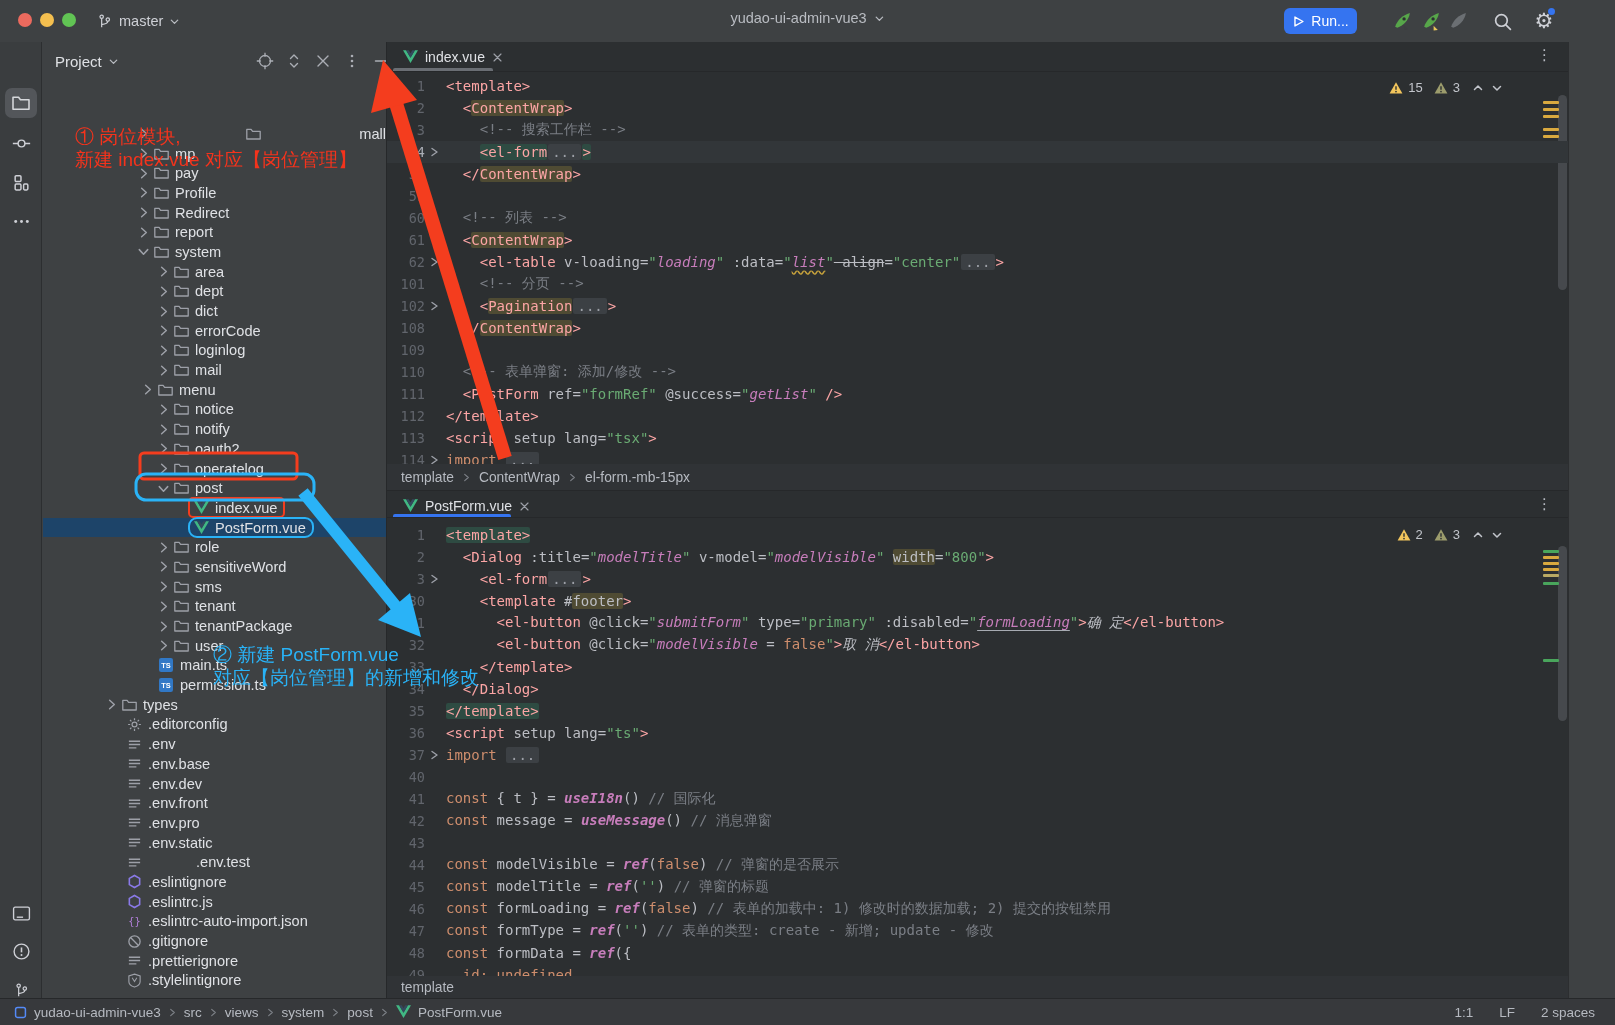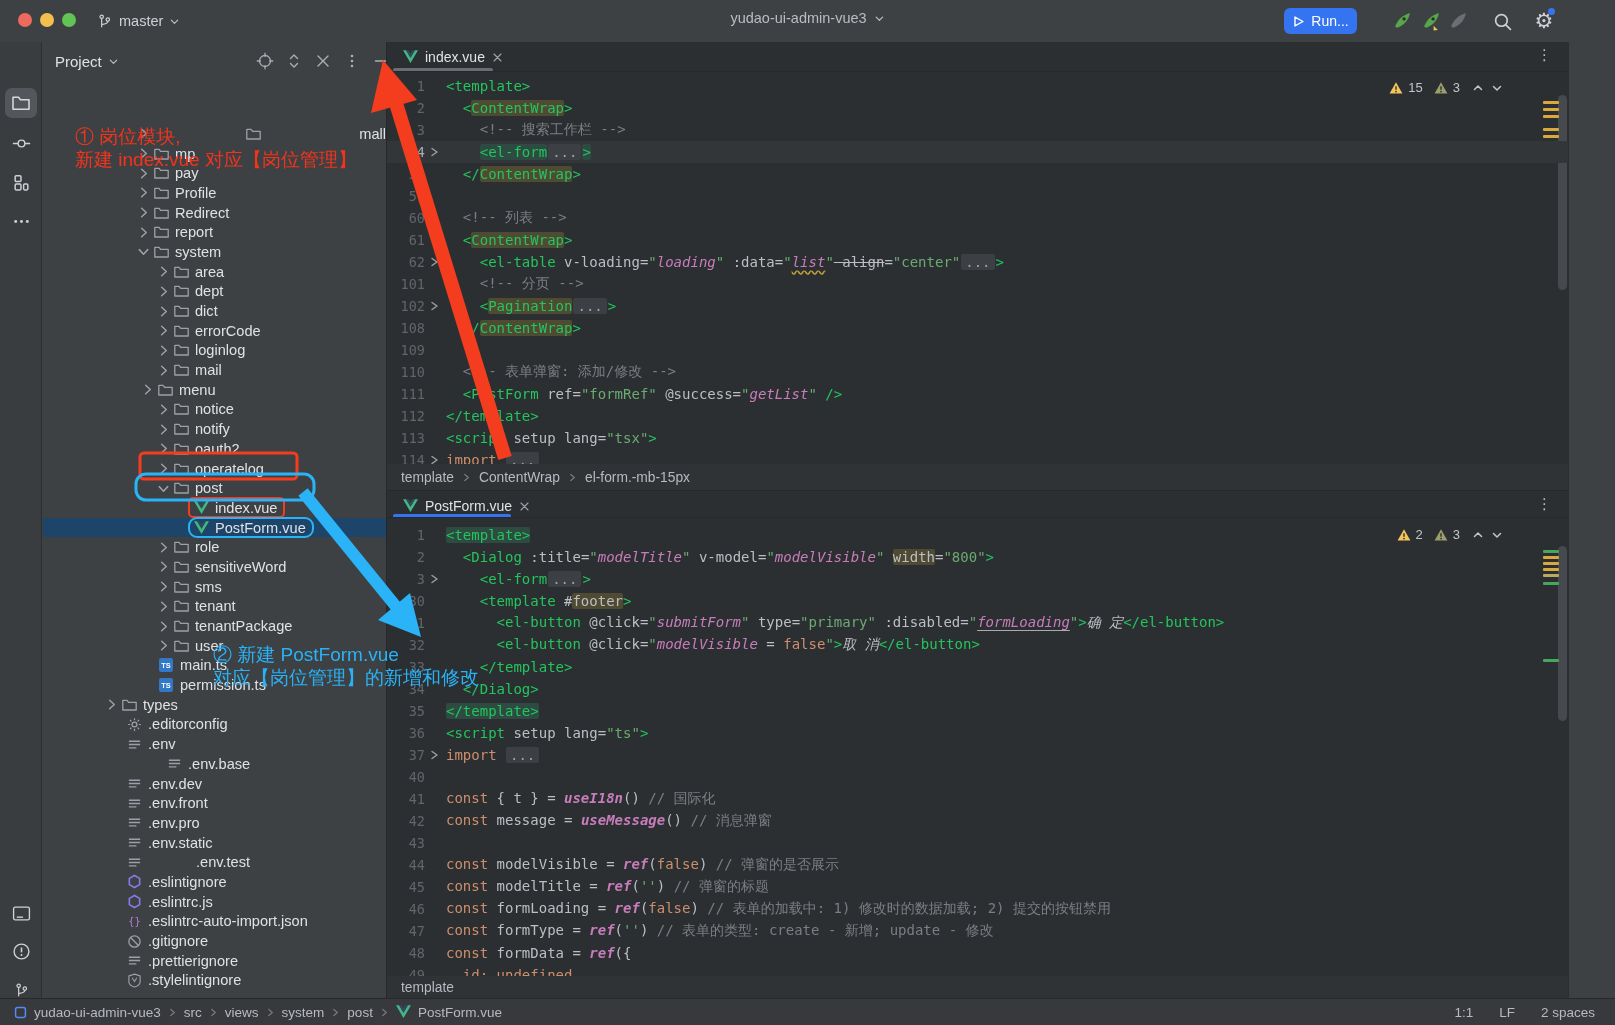--- a/index.html
+++ b/index.html
@@ -48,21 +48,21 @@
   .kebab{position:absolute; right:16px; top:4px; color:#b6bac1; font-size:15px; letter-spacing:0; font-family:"DejaVu Sans",sans-serif;}
   .codearea{position:absolute; left:0; width:100%; overflow:hidden; background:#2c2f31;}
   .code1{top:31px; height:391px; padding-top:2px;}
   .code2{top:476px; height:458px; padding-top:6px;}
   .line{height:22px; display:flex; align-items:center; position:relative;}
   .line.active{background:#323639;}
   .lnum{width:38px; text-align:right; color:#61656c; font-size:13.5px; font-family:"DejaVu Sans Mono",monospace; flex:0 0 38px;}
   .line.active .lnum{color:#a9adb5;}
   .larrow{width:18px; flex:0 0 18px; display:flex; align-items:center; justify-content:center;}
   .ltext{white-space:pre; font-family:"DejaVu Sans Mono",monospace; font-size:14px; padding-left:3px;}
-  .tk-tag{color:#22c55e;} .tk-attr{color:#bcbec4;} .tk-eq{color:#bcbec4;}
+  .tk-tag{color:#fca5a5;} .tk-attr{color:#bcbec4;} .tk-eq{color:#bcbec4;}
   .tk-q,.tk-string{color:#6aab73;} .tk-binding{color:#c77dbb; font-style:italic;}
   .tk-comment{color:#7a7e85;} .tk-keyword{color:#cf8e6d;} .tk-code{color:#bcbec4;} .tk-text{color:#bcbec4;font-style:italic;}
   .tk-func{color:#c77dbb; font-style:italic; font-weight:bold;}
   .tk-fold{background:#3c4044; color:#9da0a8; border-radius:2px; padding:0 4px; margin:0 1px;}
   .tk-hl{background:#4f4b33; border-radius:2px;}
   .tk-teal{background:#2e4b42; border-radius:2px;}
   .tk-strike{text-decoration:line-through;}
   .tk-warn{text-decoration:underline wavy #c8a33b; text-underline-offset:3px;}
   .tk-ul{text-decoration:underline; text-decoration-color:#a7abb2; text-underline-offset:3px;}
   .crumbs{position:absolute; left:0; width:100%; background:#303336; display:flex; align-items:center; padding-left:14px; gap:8px; font-size:13.8px; color:#b6bac1;}
@@ -669,21 +669,21 @@
           <span>.editorconfig</span>
         </div>
         <div class="trow" style="padding-left: 82px;">
           <span class="icon ficon">
             <svg viewBox="0 0 16 16" width="15" height="15">
               <path d="M2 4.5h12M2 8h12M2 11.5h8" stroke="#9da0a8" stroke-width="1.4"></path>
             </svg>
           </span>
           <span>.env</span>
         </div>
-        <div class="trow" style="padding-left: 82px; margin-left: 40px;">
+        <div class="trow" style="padding-left: 82px;">
           <span class="icon ficon">
             <svg viewBox="0 0 16 16" width="15" height="15">
               <path d="M2 4.5h12M2 8h12M2 11.5h8" stroke="#9da0a8" stroke-width="1.4"></path>
             </svg>
           </span>
           <span>.env.base</span>
         </div>
         <div class="trow" style="padding-left: 82px;">
           <span class="icon ficon">
             <svg viewBox="0 0 16 16" width="15" height="15">

